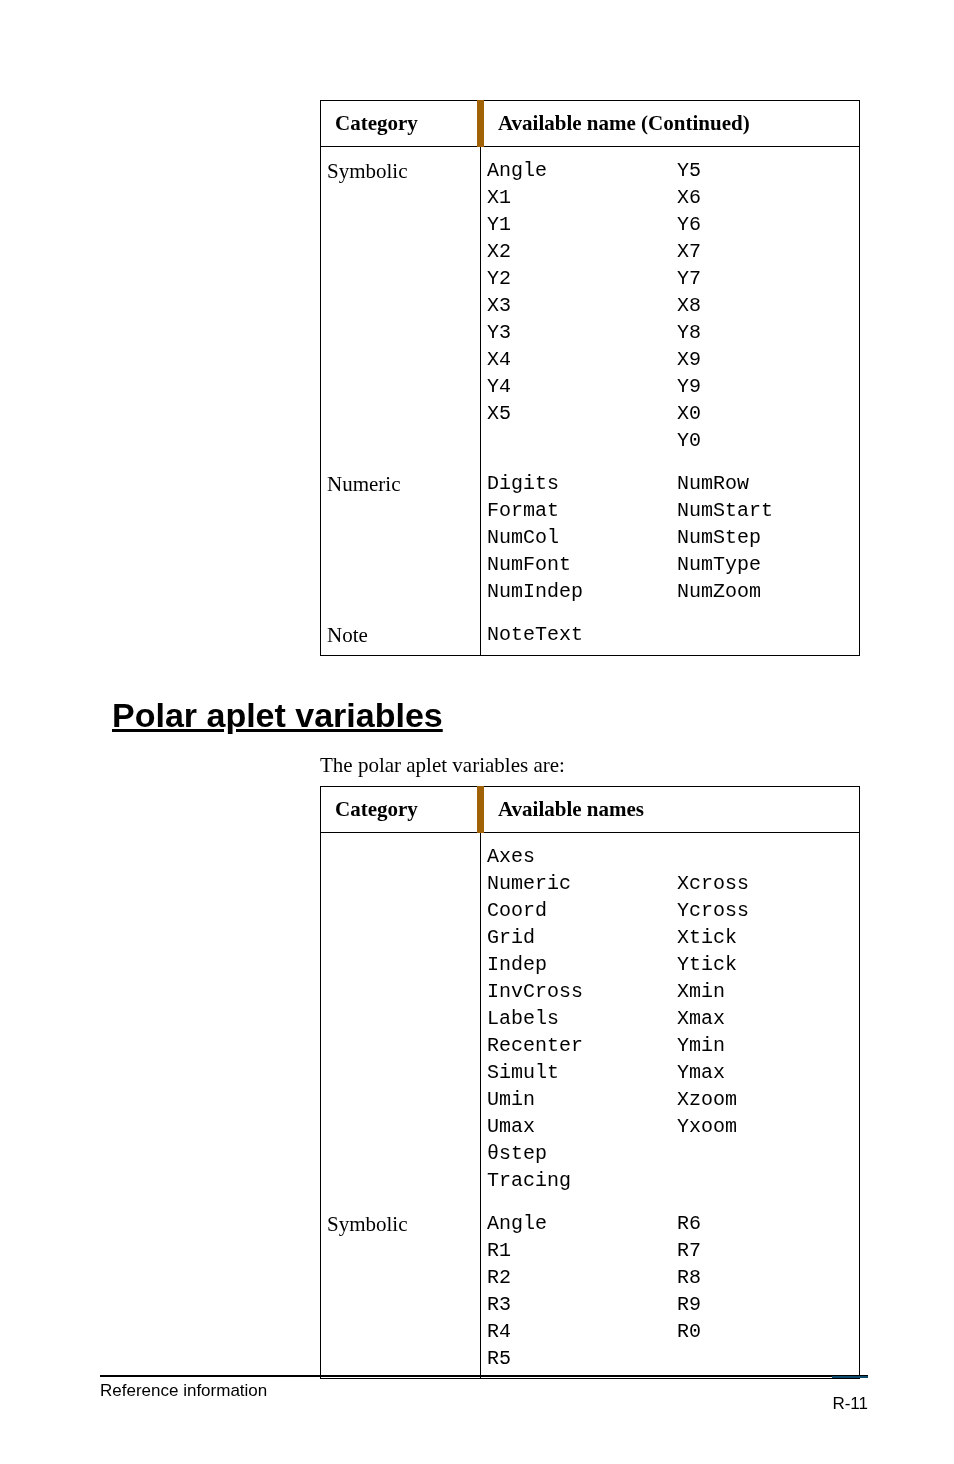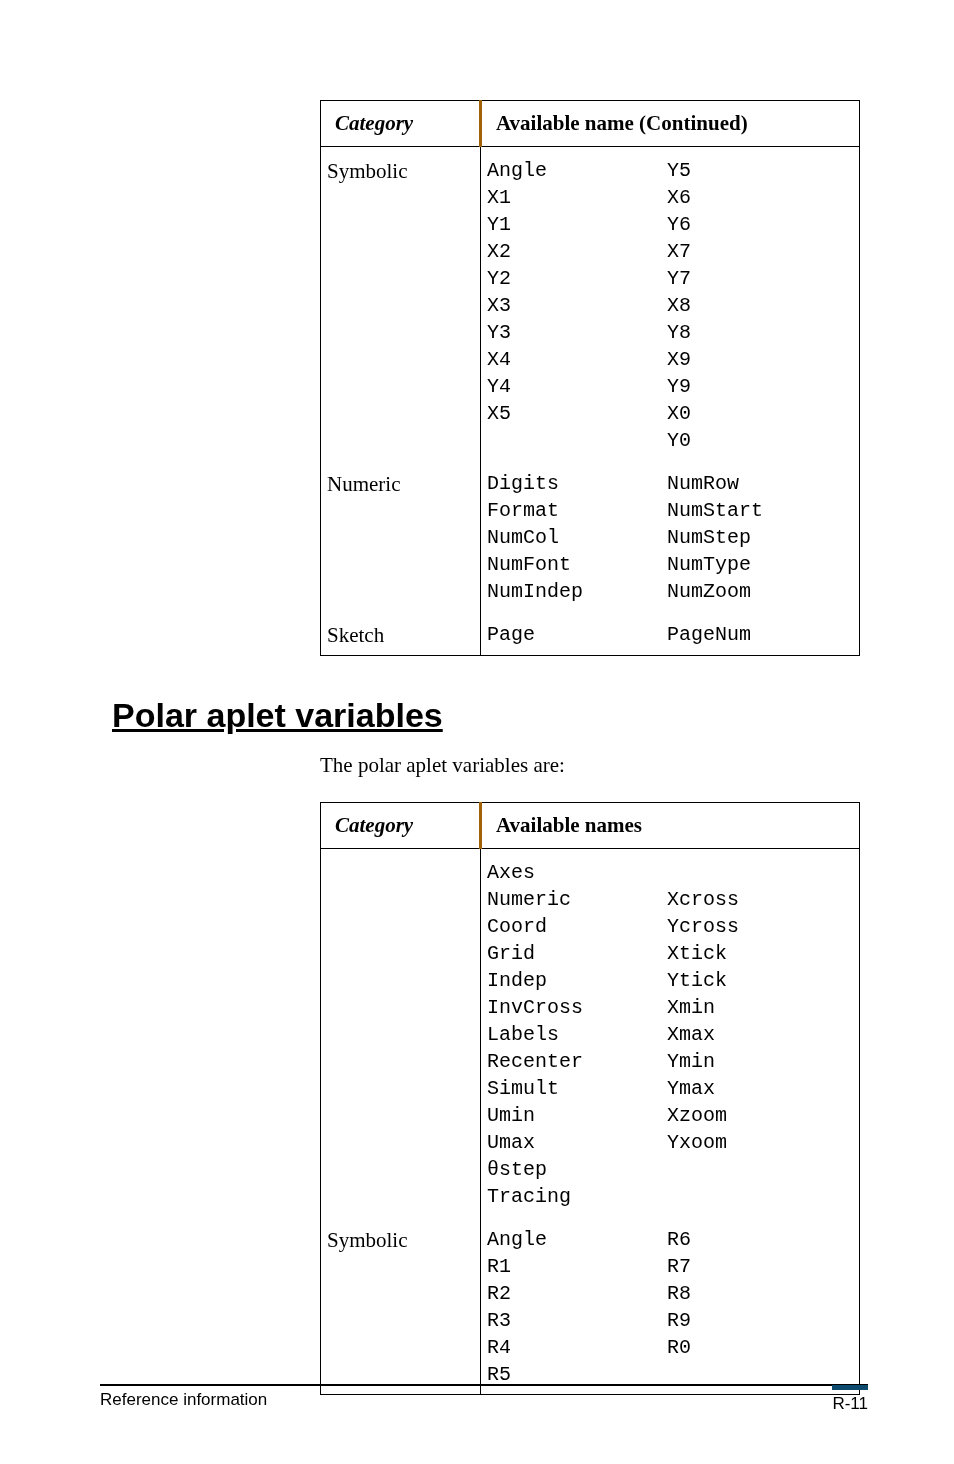--- a/index.html
+++ b/index.html
@@ -27,73 +27,74 @@
       border: 1px solid #000;
     }
     th {
       font-family: 'Times New Roman', Times, serif;
       font-weight: bold;
       font-size: 21px;
       text-align: left;
       padding: 10px 14px;
       border-bottom: 1px solid #000;
     }
-    th.col-cat { width: 160px; border-right: 3px solid #a16207; font-style: italic; }
+    th.col-cat { width: 160px; border-right: 7px solid #a16207; }
     th.col-names { }
     td {
       vertical-align: top;
       padding: 8px 14px 14px 6px;
       font-size: 21px;
       line-height: 1.35;
     }
     td.cat {
       font-family: 'Times New Roman', Times, serif;
       border-right: 1px solid #000;
       width: 160px;
     }
     td.names {
       font-family: 'Courier New', Courier, monospace;
       font-size: 20px;
     }
     .names-cols {
       display: flex;
+      gap: 10px;
     }
     .names-col1 { width: 180px; }
     .names-col2 { flex: 1; }
     .names-line { white-space: pre; }
     h1.section-heading {
       font-family: Arial, Helvetica, sans-serif;
       font-weight: bold;
       font-size: 34px;
       margin: 40px 0 18px 12px;
       text-decoration: underline;
     }
     .intro-text {
       font-family: 'Times New Roman', Times, serif;
       font-size: 21px;
       margin-left: 220px;
-      margin-bottom: 24px;
+      margin-bottom: 8px;
     }
     .row-group td { padding-top: 10px; padding-bottom: 6px; }
     .footer {
       position: absolute;
       left: 100px;
       right: 86px;
       bottom: 50px;
       border-top: 2px solid #000;
       border-bottom: 0;
       padding-top: 4px;
       display: flex;
       justify-content: space-between;
       font-family: Arial, Helvetica, sans-serif;
       font-size: 17px;
     }
     .footer .pagenum {
-      border-top: 5px solid #0c4a6e;
-      padding-top: 4px;
+      border-top: 2px solid #0c4a6e;
+      padding-top: 16px;
       margin-top: -5px;
     }
   </style>
 </head>
 <body>
 
 <div class="content-area">
   <table class="table1">
     <thead>
       <tr>
@@ -149,29 +150,27 @@
                 <div class="names-line">NumRow</div>
                 <div class="names-line">NumStart</div>
                 <div class="names-line">NumStep</div>
                 <div class="names-line">NumType</div>
                 <div class="names-line">NumZoom</div>
               </div>
             </div>
           </td>
         </tr>
         <tr class="row-group">
-          <td class="cat">Sketch</td>
-          <td class="names">
-            <div class="names-cols">
-              <div class="names-col1">
-                <div class="names-line">Page</div>
-              </div>
-              <div class="names-col2">
-                <div class="names-line">PageNum</div>
-              </div>
+          <td class="cat">Note</td>
+          <td class="names">
+            <div class="names-cols">
+              <div class="names-col1">
+                <div class="names-line">NoteText</div>
+              </div>
+              <div class="names-col2"></div>
             </div>
           </td>
         </tr>
       </tbody>
   </table>
 </div>
 
 <h1 class="section-heading">Polar aplet variables</h1>
 <p class="intro-text">The polar aplet variables are:</p>
 

